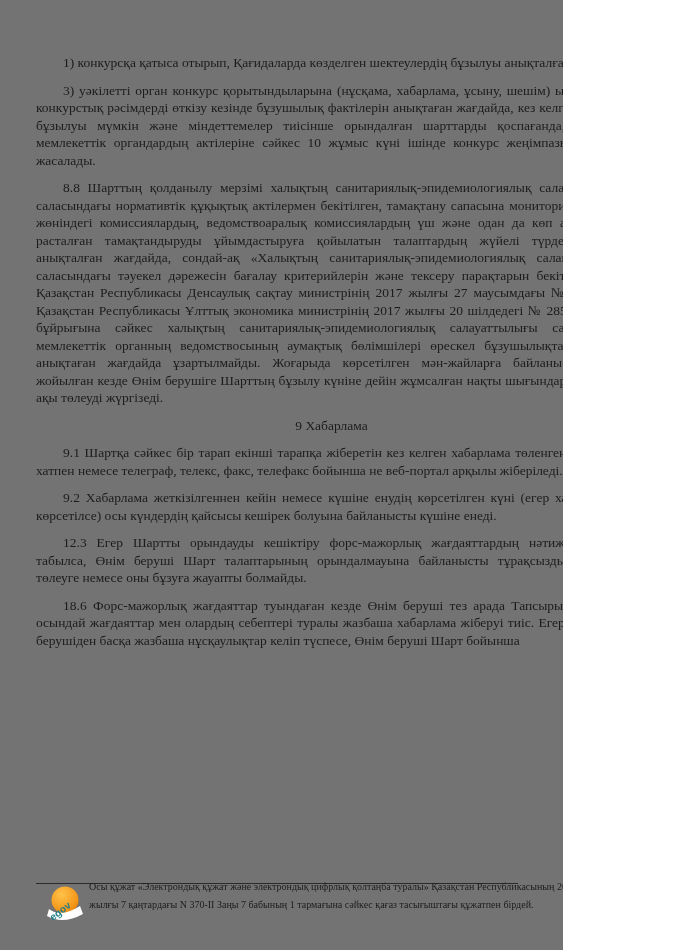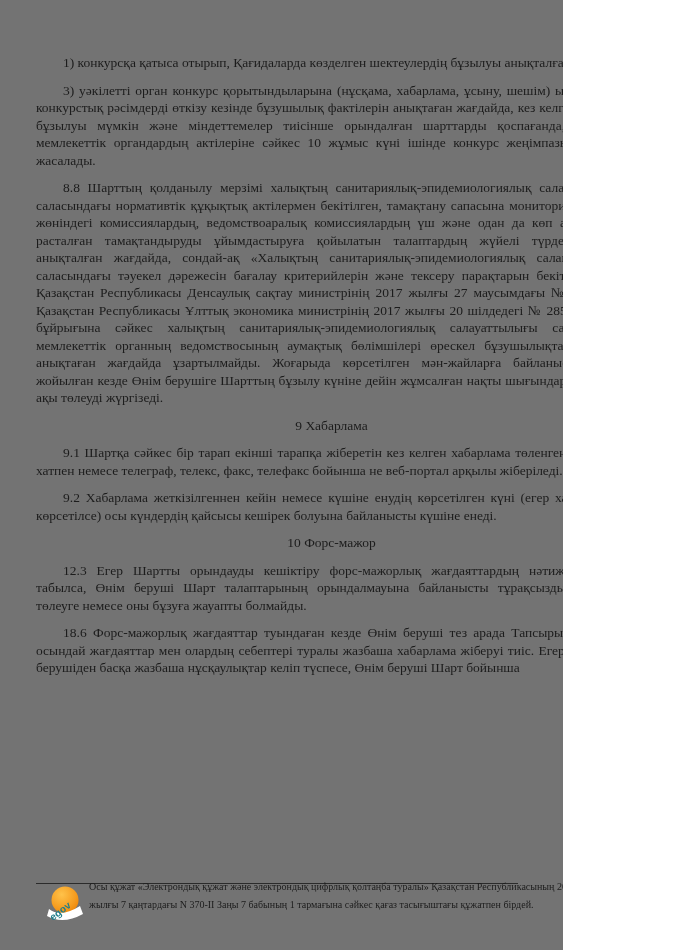--- a/index.html
+++ b/index.html
@@ -56,21 +56,20 @@
 
 <div class="page">
 
   <div class="content">
     <p class="para">1) конкурсқа қатыса отырып, Қағидаларда көзделген шектеулердің бұзылуы анықталған;</p>
     <p class="para">3) уәкілетті орган конкурс қорытындыларына (нұсқама, хабарлама, ұсыну, шешім) ықпал еткен конкурстық рәсімдерді өткізу кезінде бұзушылық фактілерін анықтаған жағдайда, кез келген уақытта бұзылуы мүмкін және міндеттемелер тиісінше орындалған шарттарды қоспағанда, уәкілетті мемлекеттік органдардың актілеріне сәйкес 10 жұмыс күні ішінде конкурс жеңімпазымен шарт жасалады.</p>
     <p class="para">8.8 Шарттың қолданылу мерзімі халықтың санитариялық-эпидемиологиялық салауаттылығы саласындағы нормативтік құқықтық актілермен бекітілген, тамақтану сапасына мониторинг жүргізу жөніндегі комиссиялардың, ведомствоаралық комиссиялардың үш және одан да көп актілерімен расталған тамақтандыруды ұйымдастыруға қойылатын талаптардың жүйелі түрде бұзылуы анықталған жағдайда, сондай-ақ «Халықтың санитариялық-эпидемиологиялық саламаттылығы саласындағы тәуекел дәрежесін бағалау критерийлерін және тексеру парақтарын бекіту туралы» Қазақстан Республикасы Денсаулық сақтау министрінің 2017 жылғы 27 маусымдағы № 463 және Қазақстан Республикасы Ұлттық экономика министрінің 2017 жылғы 20 шілдедегі № 285 бірлескен бұйрығына сәйкес халықтың санитариялық-эпидемиологиялық салауаттылығы саласындағы мемлекеттік органның ведомствосының аумақтық бөлімшілері өрескел бұзушылықтарды қайта анықтаған жағдайда ұзартылмайды. Жоғарыда көрсетілген мән-жайларға байланысты Шарт жойылған кезде Өнім берушіге Шарттың бұзылу күніне дейін жұмсалған нақты шығындар үшін ғана ақы төлеуді жүргізеді.</p>
     <p class="para heading">9 Хабарлама</p>
     <p class="para">9.1 Шартқа сәйкес бір тарап екінші тарапқа жіберетін кез келген хабарлама төленген тапсырыс хатпен немесе телеграф, телекс, факс, телефакс бойынша не веб-портал арқылы жіберіледі.</p>
     <p class="para">9.2 Хабарлама жеткізілгеннен кейін немесе күшіне енудің көрсетілген күні (егер хабарламада көрсетілсе) осы күндердің қайсысы кешірек болуына байланысты күшіне енеді.</p>
-    <p class="para heading">10 Форс-мажор</p>
     <p class="para">12.3 Егер Шартты орындауды кешіктіру форс-мажорлық жағдаяттардың нәтижесі болып табылса, Өнім беруші Шарт талаптарының орындалмауына байланысты тұрақсыздық айыбын төлеуге немесе оны бұзуға жауапты болмайды.</p>
     <p class="para">18.6 Форс-мажорлық жағдаяттар туындаған кезде Өнім беруші тез арада Тапсырыс берушіге осындай жағдаяттар мен олардың себептері туралы жазбаша хабарлама жіберуі тиіс. Егер Тапсырыс берушіден басқа жазбаша нұсқаулықтар келіп түспесе, Өнім беруші Шарт бойынша</p>
   </div>
 
   <div class="footer-rule"></div>
 
   <svg class="egov-logo" viewBox="0 0 38 42" xmlns="http://www.w3.org/2000/svg">
     <defs>
       <radialGradient id="egovGrad" cx="38%" cy="30%" r="75%">
         <stop offset="0%" stop-color="#FFC24A"></stop>

